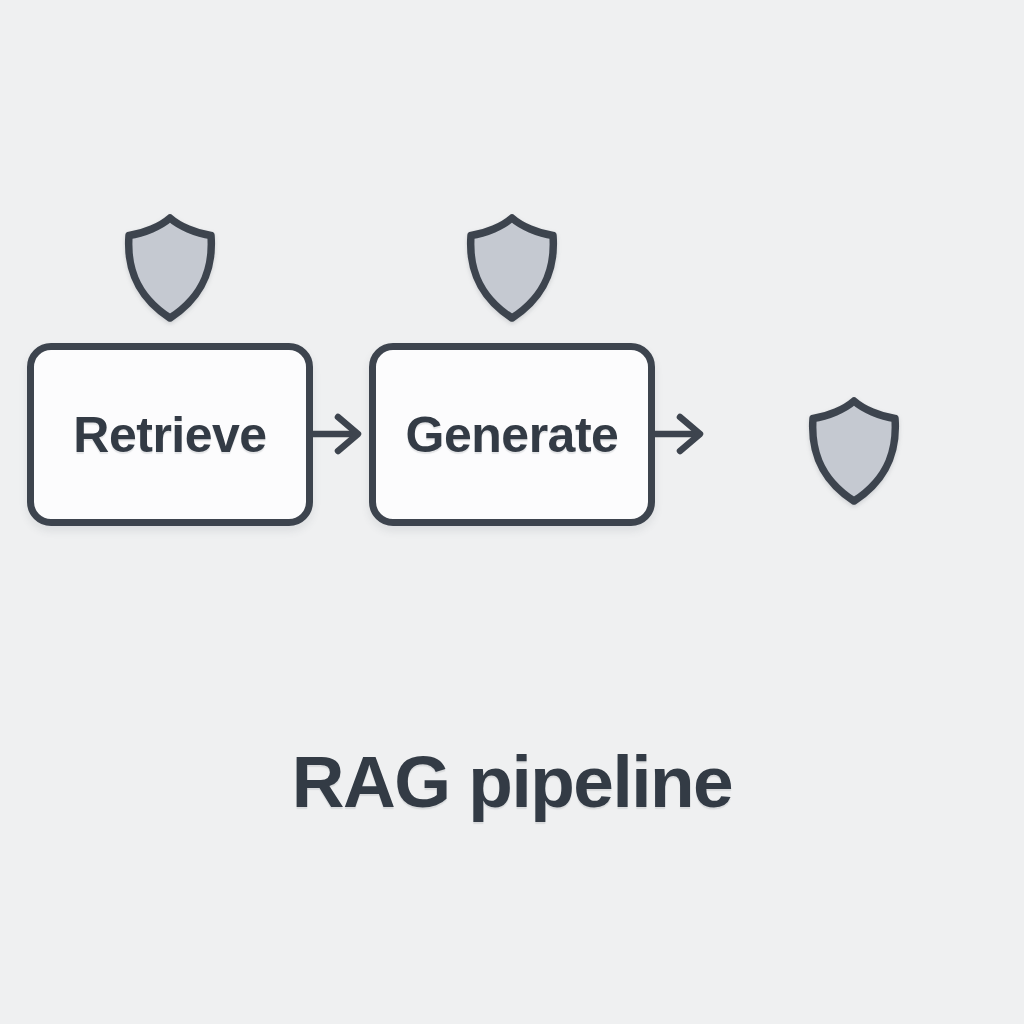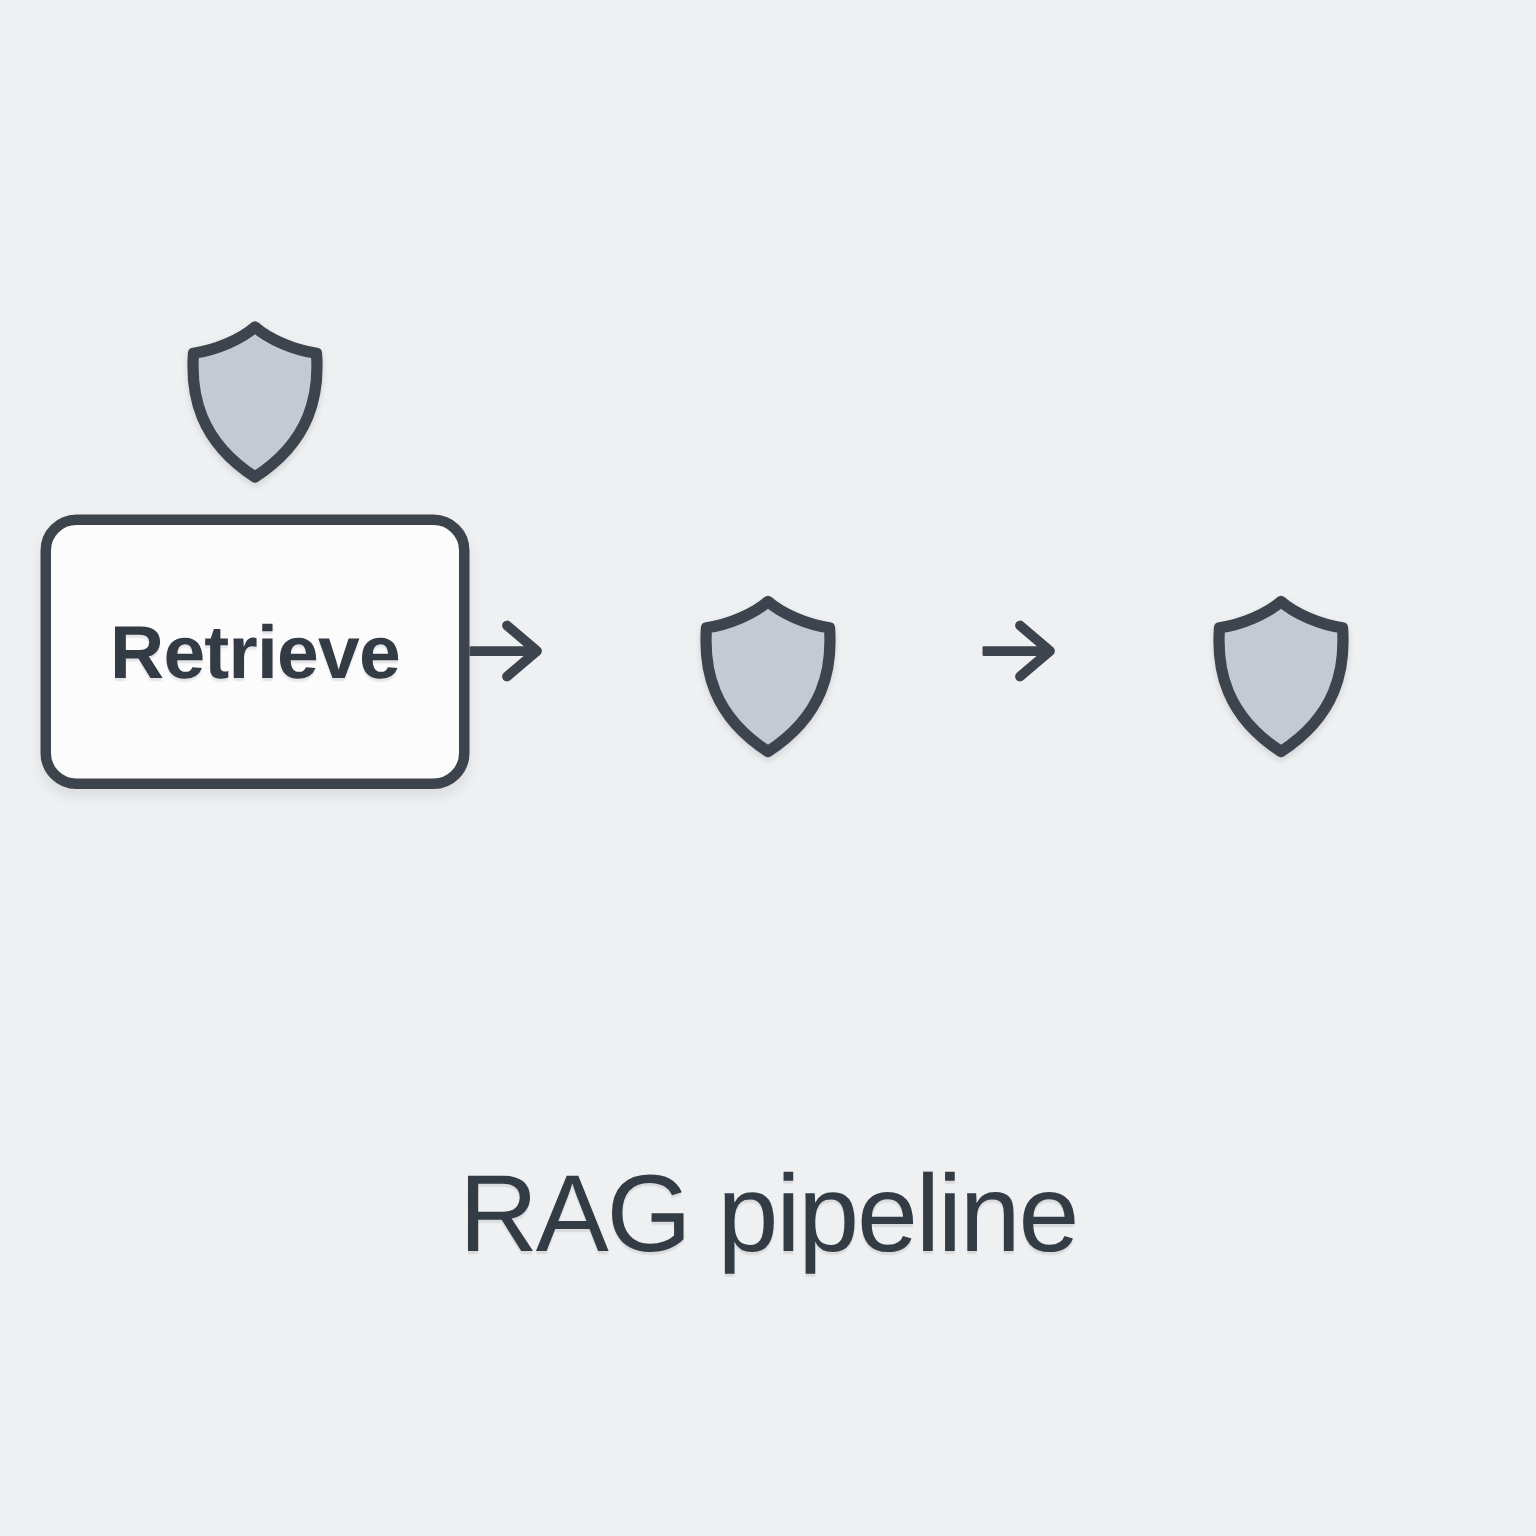--- a/index.html
+++ b/index.html
@@ -63,25 +63,24 @@
     margin-bottom: 68px;
     flex-shrink: 0;
   }
   .diagram-title {
     position: absolute;
     left: 0;
     right: 0;
     top: 740px;
     text-align: center;
     font-size: 73px;
-    font-weight: 400;
+    font-weight: 700;
     letter-spacing: -1.5px;
     color: var(--text, #333b45);
     text-shadow: 0 2px 1px rgba(60,66,76,0.12);
-    margin-top: 28px;
   }
 </style>
 </head>
 <body>
 
 <div class="canvas">
 
   <div class="pipeline">
 
     <div class="stage">
@@ -95,20 +94,23 @@
 
     <svg class="connector" viewBox="0 0 56 48" aria-hidden="true">
       <path d="M1 24 L43 24" fill="none" stroke="#3d444e" stroke-width="6.5" stroke-linecap="round"></path>
       <path d="M25 7 L45 24 L25 41" fill="none" stroke="#3d444e" stroke-width="6.5" stroke-linecap="round" stroke-linejoin="round"></path>
     </svg>
 
     <div class="stage">
       <svg class="shield" viewBox="0 0 100 110" aria-hidden="true">
         <path d="M50 5 C 41 13, 24 20.5, 9 22.5 C 7 50, 13 81, 50 105 C 87 81, 93 50, 91 22.5 C 76 20.5, 59 13, 50 5 Z" fill="#c5c9d1" stroke="#3d444e" stroke-width="7.5" stroke-linejoin="round"></path>
       </svg>
+      <div class="node">
+        <span class="node-label">Generate</span>
+      </div>
     </div>
 
     <svg class="connector" viewBox="0 0 56 48" aria-hidden="true">
       <path d="M1 24 L43 24" fill="none" stroke="#3d444e" stroke-width="6.5" stroke-linecap="round"></path>
       <path d="M25 7 L45 24 L25 41" fill="none" stroke="#3d444e" stroke-width="6.5" stroke-linecap="round" stroke-linejoin="round"></path>
     </svg>
 
     <div class="stage">
       <svg class="shield" viewBox="0 0 100 110" aria-hidden="true">
         <path d="M50 5 C 41 13, 24 20.5, 9 22.5 C 7 50, 13 81, 50 105 C 87 81, 93 50, 91 22.5 C 76 20.5, 59 13, 50 5 Z" fill="#c5c9d1" stroke="#3d444e" stroke-width="7.5" stroke-linejoin="round"></path>

